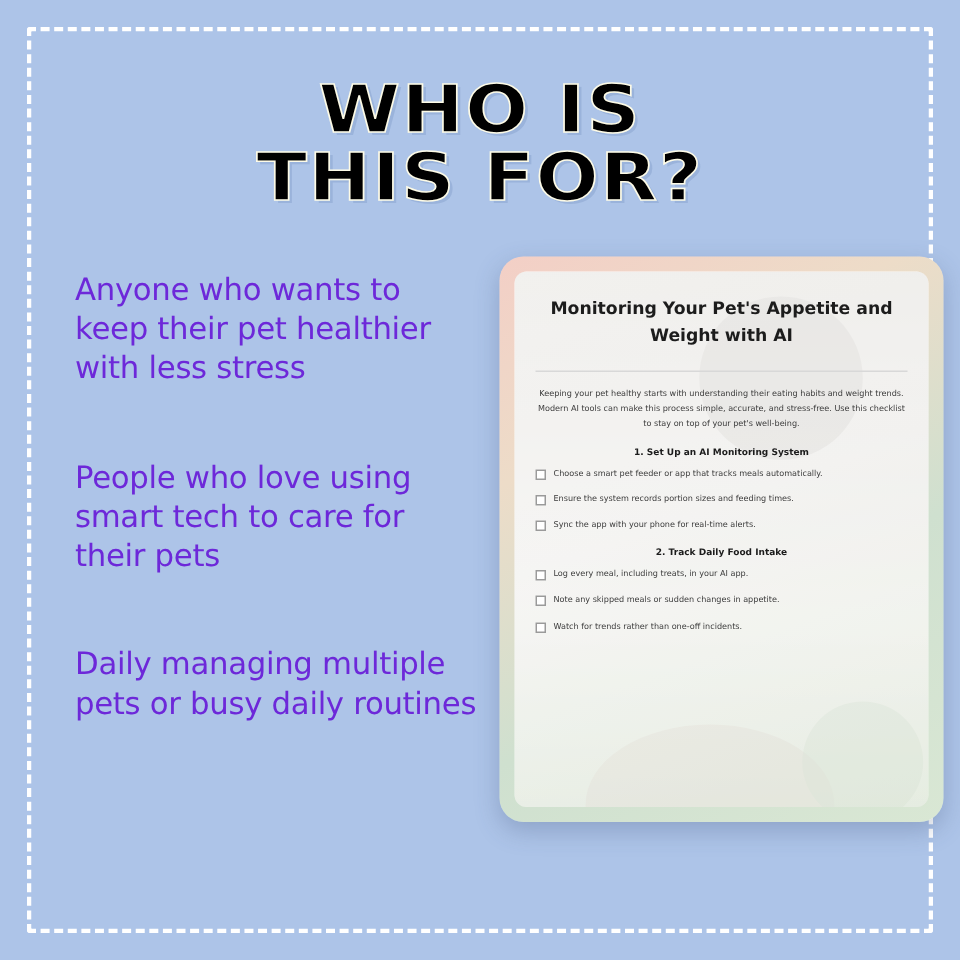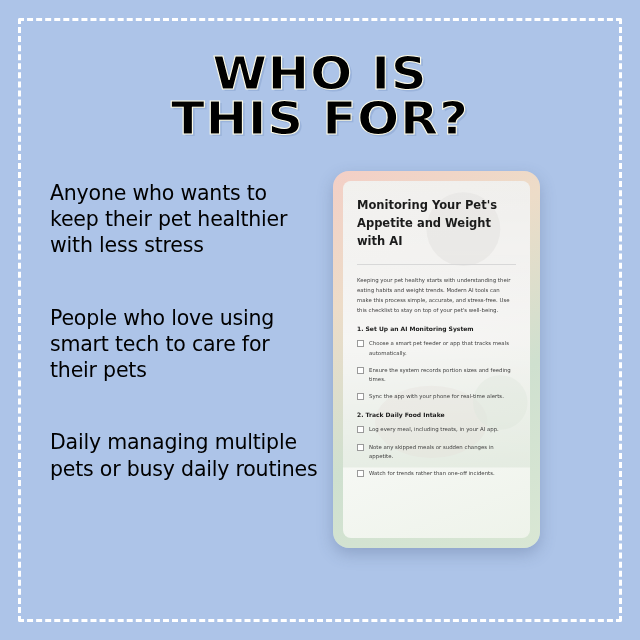--- a/index.html
+++ b/index.html
@@ -51,39 +51,40 @@
     display: block;
     transform: scaleX(1.12);
   }
   .bullets {
     position: absolute;
     left: 50px;
     top: 180px;
     width: 270px;
   }
   .bullet {
-    color: #000000;
+    color: #6d28d9;
     font-size: 20.5px;
     line-height: 1.28;
     margin-bottom: 46px;
     font-family: "DejaVu Sans", sans-serif;
     letter-spacing: -0.2px;
   }
   
   .tablet {
     position: absolute;
     left: 333px;
     top: 171px;
-    width: 207px;
+    width: 296px;
     height: 377px;
     border-radius: 16px;
     padding: 10px;
     box-sizing: border-box;
     background: linear-gradient(150deg, #f3cfc6 0%, #eddcc8 28%, #cfe0cf 62%, #d9e7d4 100%);
     box-shadow: 0 6px 16px rgba(60,80,120,0.28);
+    text-align: center;
   }
   .tablet-inner {
     position: relative;
     width: 100%;
     height: 100%;
     border-radius: 8px;
     overflow: hidden;
     background: linear-gradient(160deg, #ffffff 0%, #fbfbfb 45%, #eef3ea 100%);
   }
   .tablet-bg-art {

